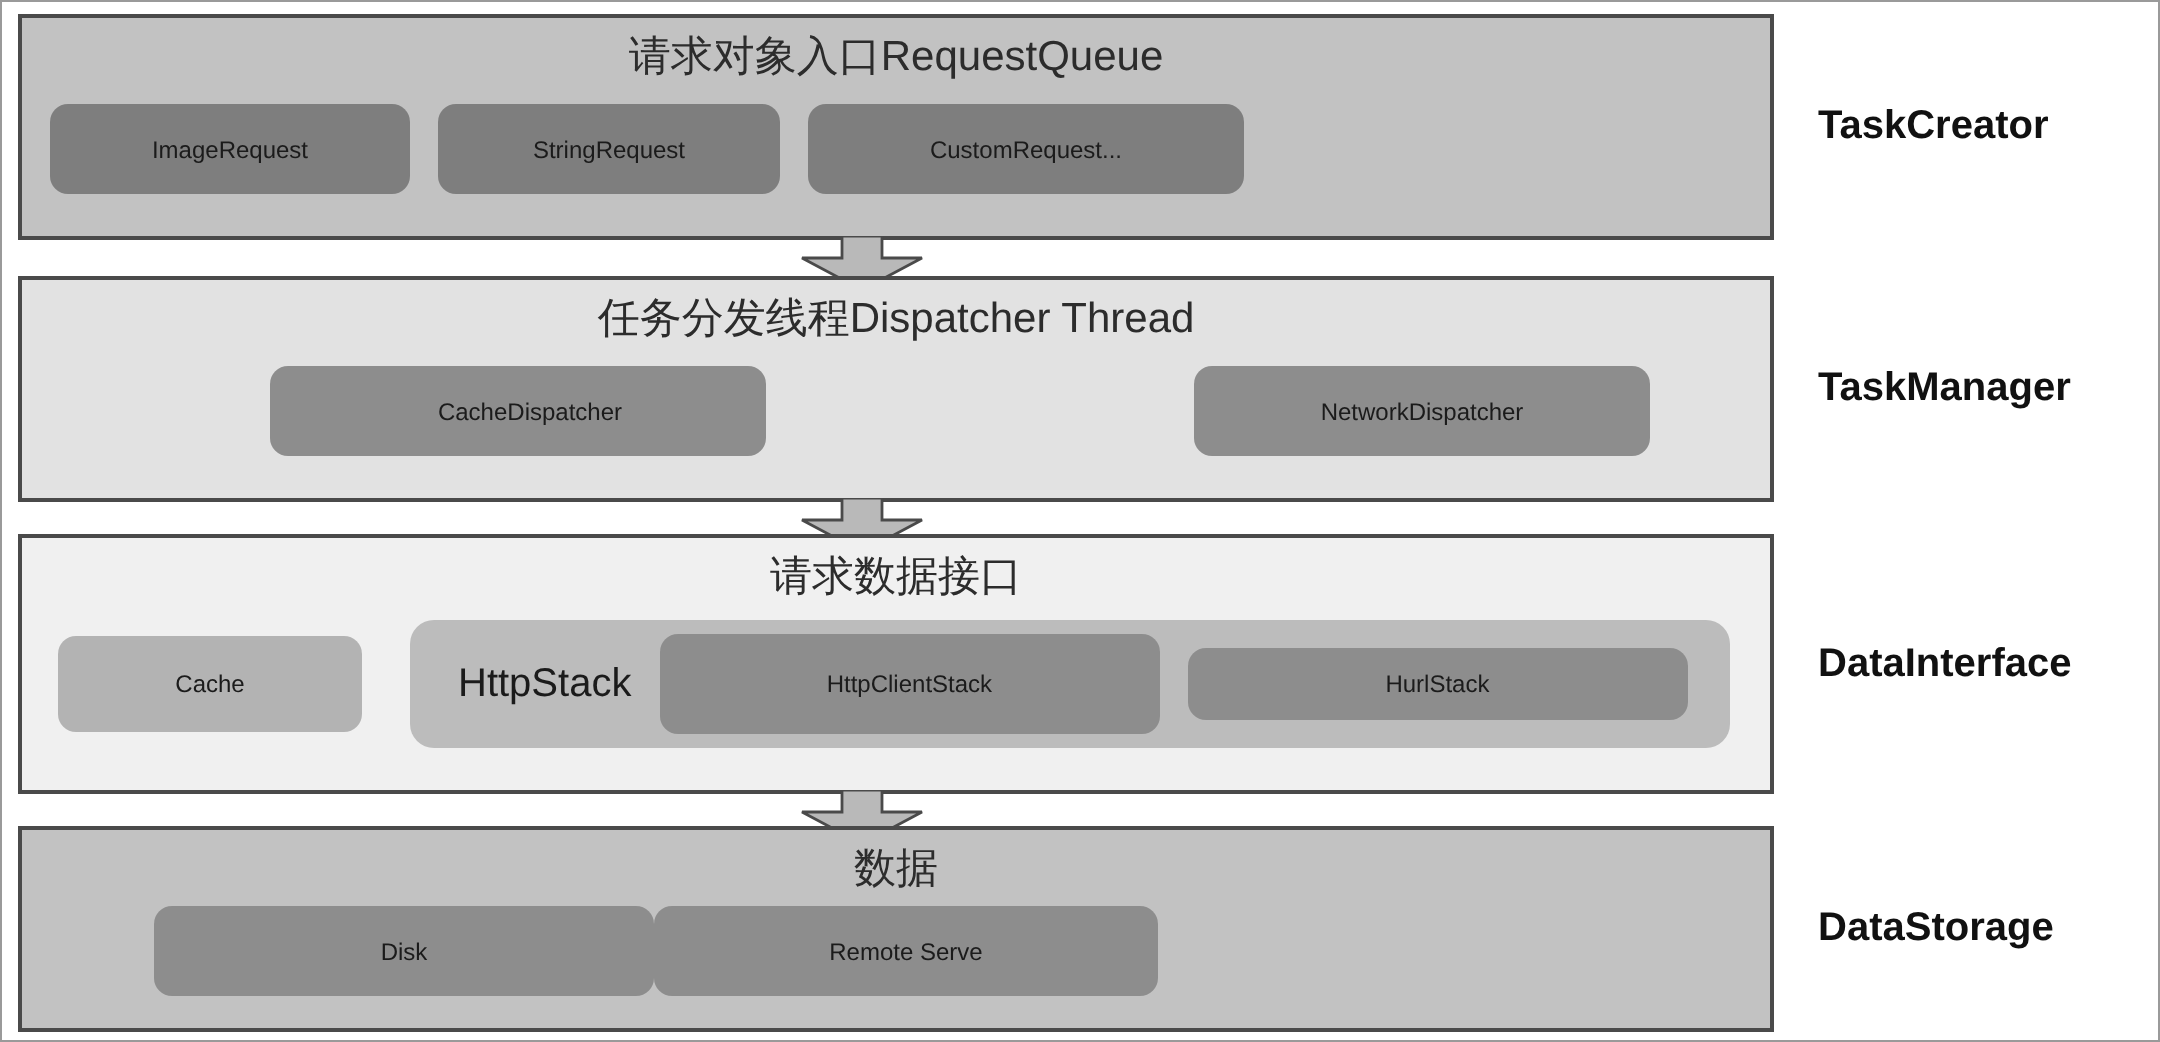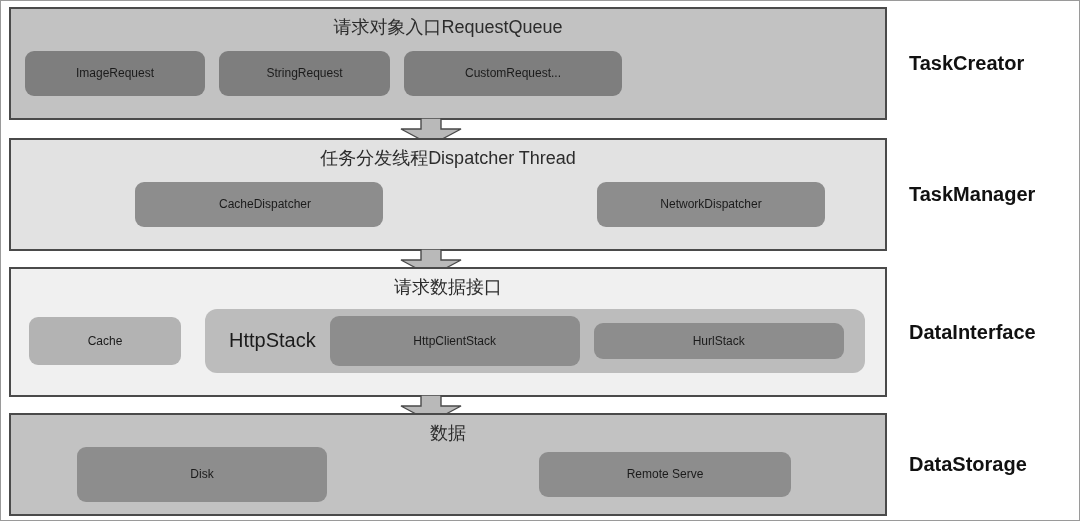--- a/index.html
+++ b/index.html
@@ -38,21 +38,21 @@
     box-sizing: border-box;
     border: 2px solid #4a4a4a;
     display: flex;
     flex-direction: column;
     align-items: stretch;
     overflow: hidden;
   }
 
   .panel-title {
     text-align: center;
-    font-size: 18px;
+    font-size: 21px;
     color: #2c2c2c;
     line-height: 1;
     padding-top: 9px;
     padding-bottom: 2px;
     white-space: nowrap;
     font-family: "Liberation Sans", "DejaVu Sans", sans-serif;
   }
 
   .panel-body {
     flex: 1;
@@ -166,20 +166,20 @@
   </div>
 
   <svg class="arrow" style="left:398px; top:394px;" viewBox="0 0 64 28" preserveAspectRatio="none">
     <polygon points="22,0 42,0 42,11 62,11 32,27 2,11 22,11" fill="#b9b9b9" stroke="#4a4a4a" stroke-width="1.4"></polygon>
   </svg>
 
   <div class="layer-row" style="top:412px; height:103px;justify-content:flex-end;">
     <div class="panel" style="background:#c2c2c2;">
       <div class="panel-title">数据</div>
       <div class="panel-body" style="padding:0 14px 10px 14px;">
-        <div class="node node-mid" style="width:250px; height:55px; margin-left:52px;">Disk</div>
-        <div class="node node-mid" style="width:252px; height:45px; margin-left:212px;">Remote Serve</div>
+        <div class="node node-mid" style="width:250px; height:45px; margin-left:52px;">Disk</div>
+        <div class="node node-mid" style="width:252px; height:45px; ">Remote Serve</div>
       </div>
     </div>
     <div class="side-label">DataStorage</div>
   </div>
 
 </div>
 
 </body></html>

